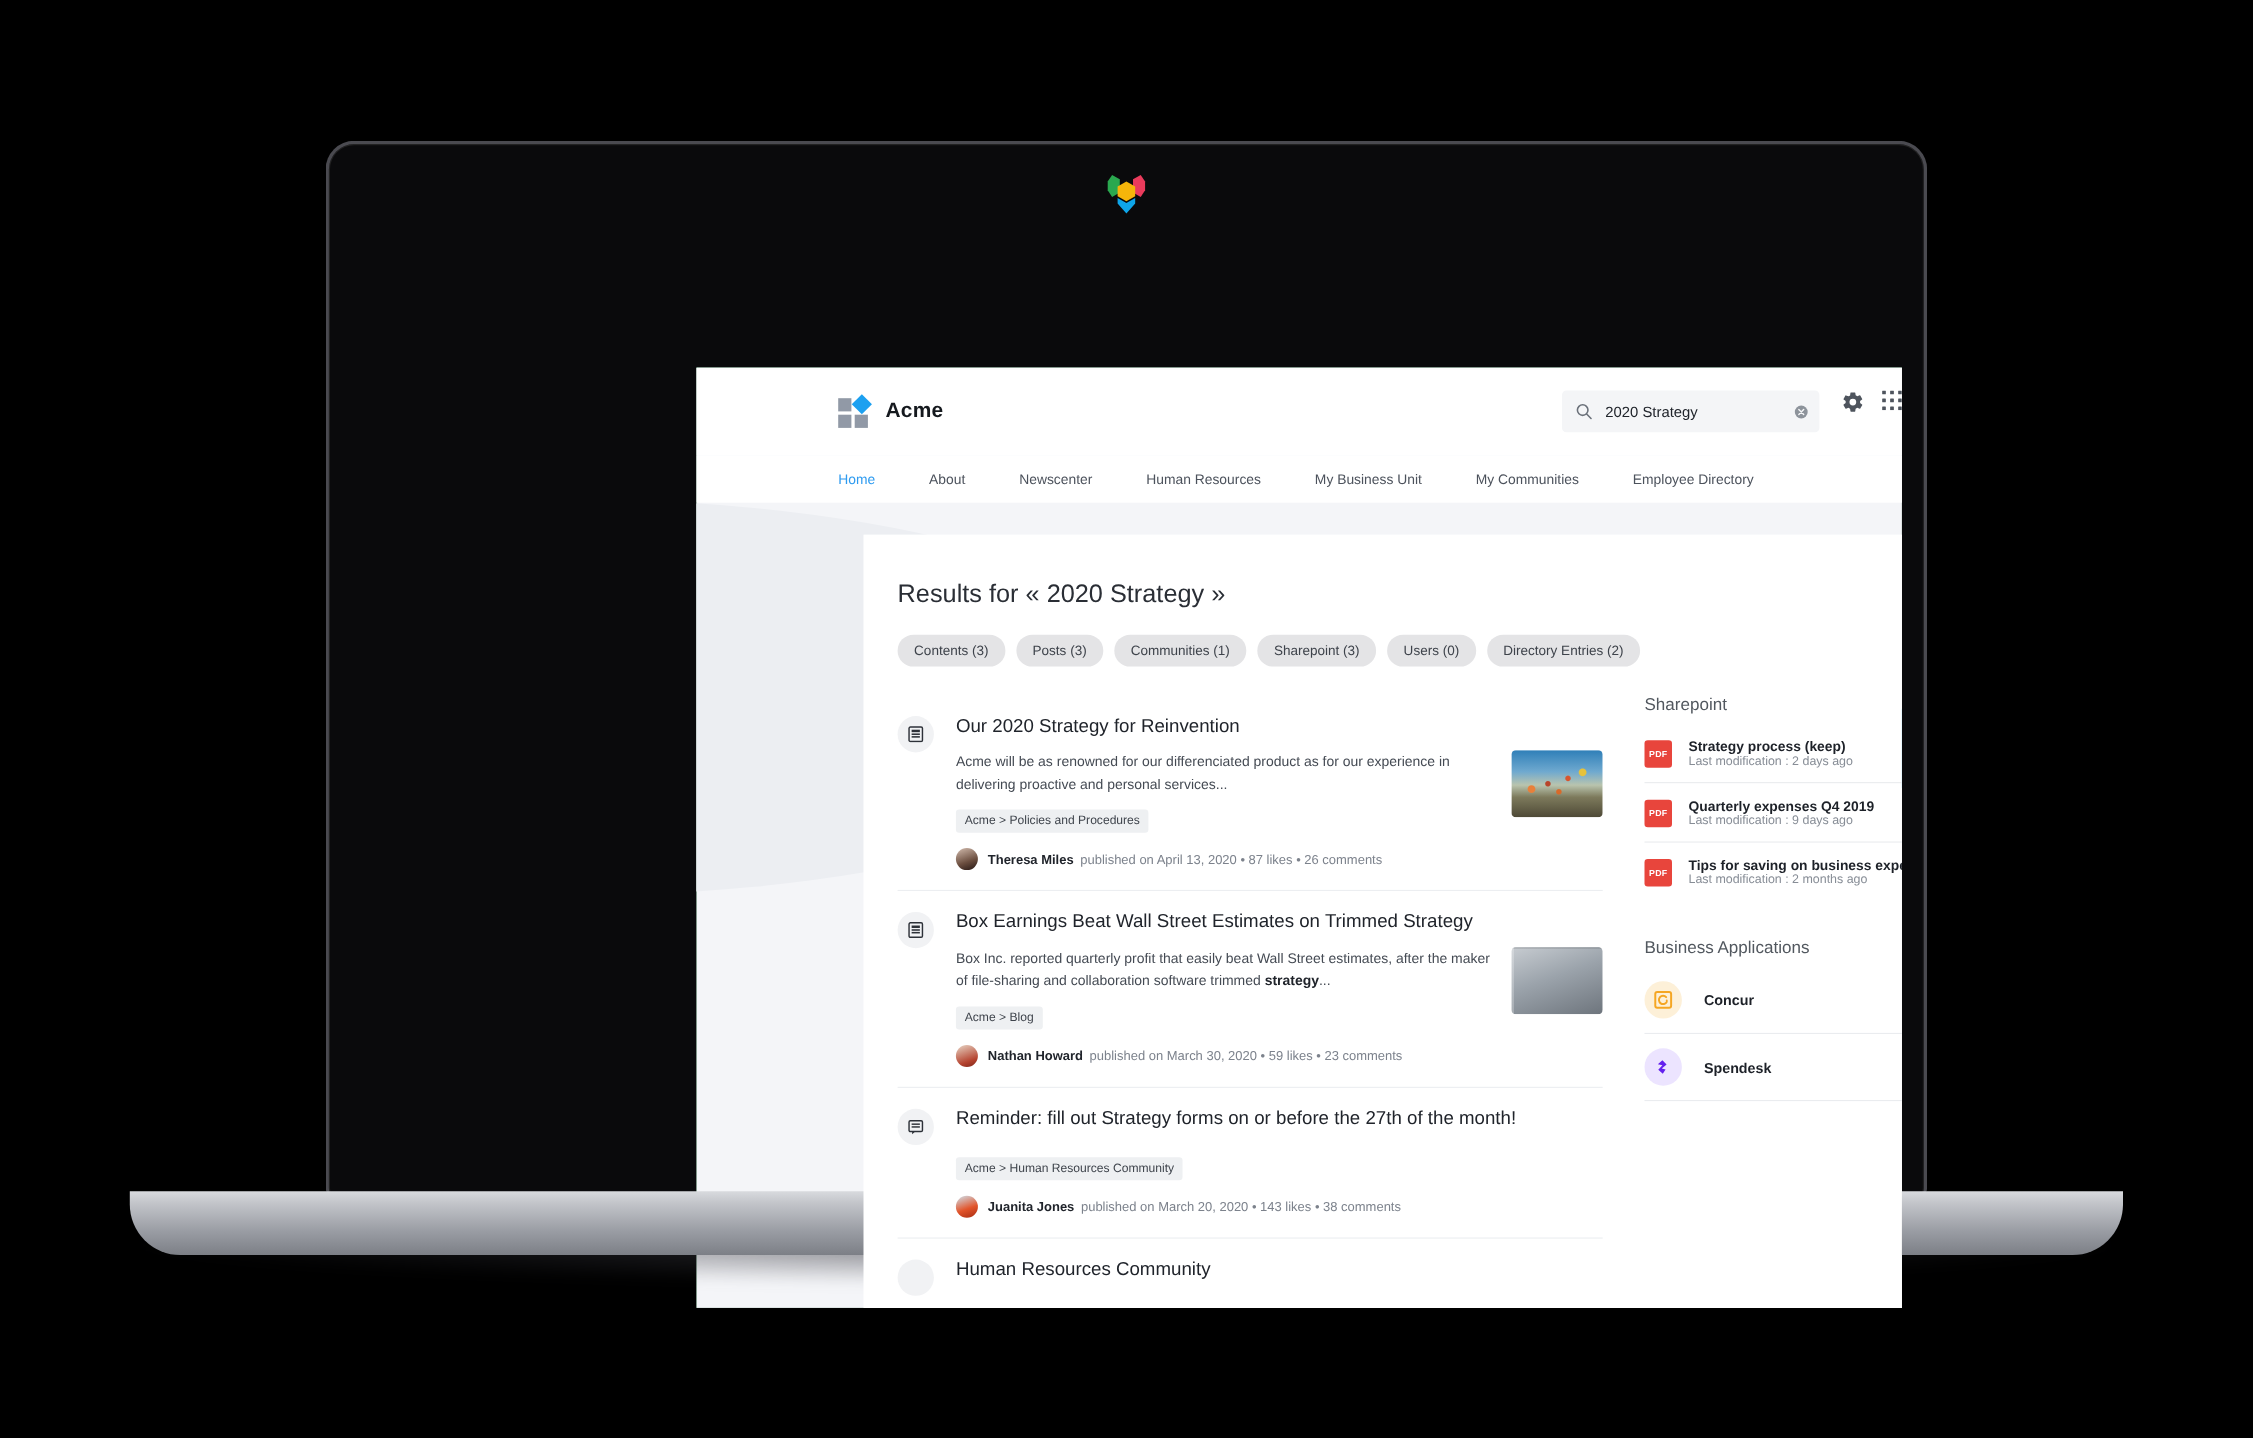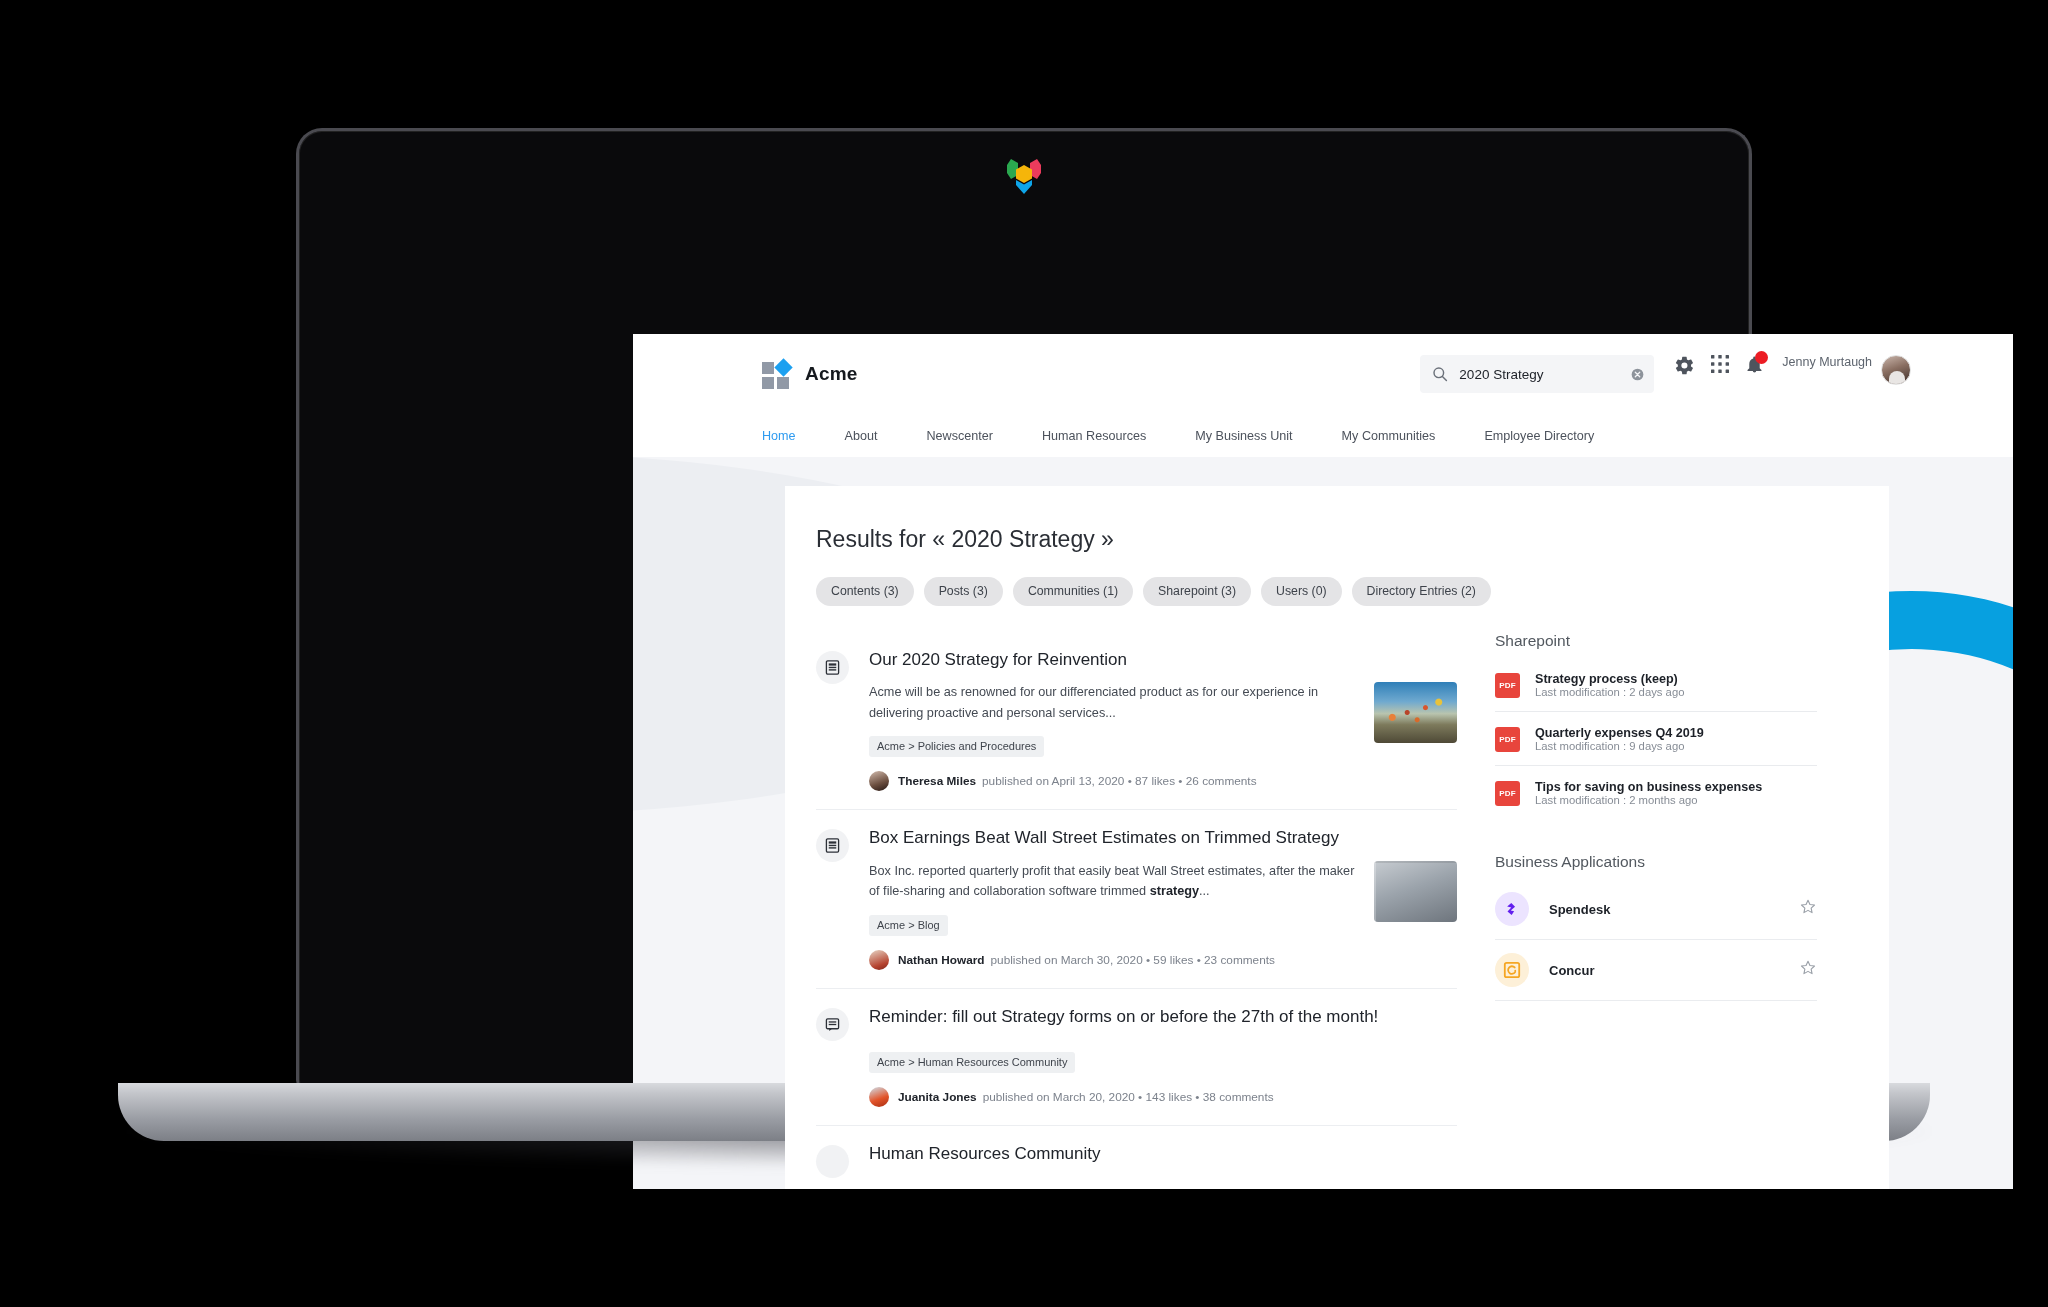--- a/index.html
+++ b/index.html
@@ -31,21 +31,21 @@
   #laptop-camera-logo {
     position: absolute;
     left: 50%; top: 18px;
     transform: translateX(-50%);
     width: 56px; height: 56px;
   }
 
   #laptop-screen {
     position: absolute;
     left: 334px; top: 203px;
-    width: 1380px; height: 855px;
+    width: 1096px; height: 855px;
     background: #14532d;
     overflow: hidden;
   }
 
   #laptop-base {
     position: absolute;
     left: 118px; top: 1083px;
     width: 1812px; height: 58px;
     background: linear-gradient(180deg, #d8dade 0%, #c3c5ca 18%, #9a9da4 62%, #7c7f86 100%);
     border-radius: 0 0 46px 46px;
@@ -495,49 +495,49 @@
                     <div class="sp-title">Tips for saving on business expenses</div>
                     <div class="sp-sub">Last modification : 2 months ago</div>
                   </div>
                 </div>
               </div>
 
               <div class="side-heading">Business Applications</div>
               <div id="app-list">
 
                 <div class="app-item">
+                  <div class="app-icon concur">
+                    <svg width="18" height="18" viewBox="0 0 20 20" fill="none" stroke="#f5a623" stroke-width="2">
+                      <rect x="2" y="2" width="16" height="16" rx="2"></rect>
+                      <path d="M13 7.2A4.2 4.2 0 1 0 13.6 12" stroke-linecap="round"></path>
+                      <circle cx="13.6" cy="10.6" r="1" fill="#f5a623" stroke="none"></circle>
+                    </svg>
+                  </div>
+                  <div class="app-name">Concur</div>
+                  <span class="app-star">
+                    <svg width="18" height="18" viewBox="0 0 24 24" fill="none" stroke="#9aa0a8" stroke-width="1.5">
+                      <path d="M12 3 l2.6 5.6 6.1.7-4.5 4.2 1.2 6-5.4-3-5.4 3 1.2-6-4.5-4.2 6.1-.7Z" stroke-linejoin="round"></path>
+                    </svg>
+                  </span>
+                </div>
+
+                <div class="app-item">
                   <div class="app-icon spendesk">
                     <svg width="18" height="18" viewBox="0 0 20 20" fill="#6320ee">
                       <path d="M9.2 3.2 L4.6 7.2 L9.2 8.2 L5 12.8 L9.6 16.8 L12.4 12.4 L8.6 11.6 L13.4 7.6 Z"></path>
                     </svg>
                   </div>
                   <div class="app-name">Spendesk</div>
                   <span class="app-star">
                     <svg width="18" height="18" viewBox="0 0 24 24" fill="none" stroke="#9aa0a8" stroke-width="1.5">
                       <path d="M12 3 l2.6 5.6 6.1.7-4.5 4.2 1.2 6-5.4-3-5.4 3 1.2-6-4.5-4.2 6.1-.7Z" stroke-linejoin="round"></path>
                     </svg>
                   </span>
                 </div>
 
-                <div class="app-item">
-                  <div class="app-icon concur">
-                    <svg width="18" height="18" viewBox="0 0 20 20" fill="none" stroke="#f5a623" stroke-width="2">
-                      <rect x="2" y="2" width="16" height="16" rx="2"></rect>
-                      <path d="M13 7.2A4.2 4.2 0 1 0 13.6 12" stroke-linecap="round"></path>
-                      <circle cx="13.6" cy="10.6" r="1" fill="#f5a623" stroke="none"></circle>
-                    </svg>
-                  </div>
-                  <div class="app-name">Concur</div>
-                  <span class="app-star">
-                    <svg width="18" height="18" viewBox="0 0 24 24" fill="none" stroke="#9aa0a8" stroke-width="1.5">
-                      <path d="M12 3 l2.6 5.6 6.1.7-4.5 4.2 1.2 6-5.4-3-5.4 3 1.2-6-4.5-4.2 6.1-.7Z" stroke-linejoin="round"></path>
-                    </svg>
-                  </span>
-                </div>
-
                 <div class="app-divider"></div>
               </div>
 
             </div>
           </div>
         </div>
 
       </div>
     </div>
   </div>

